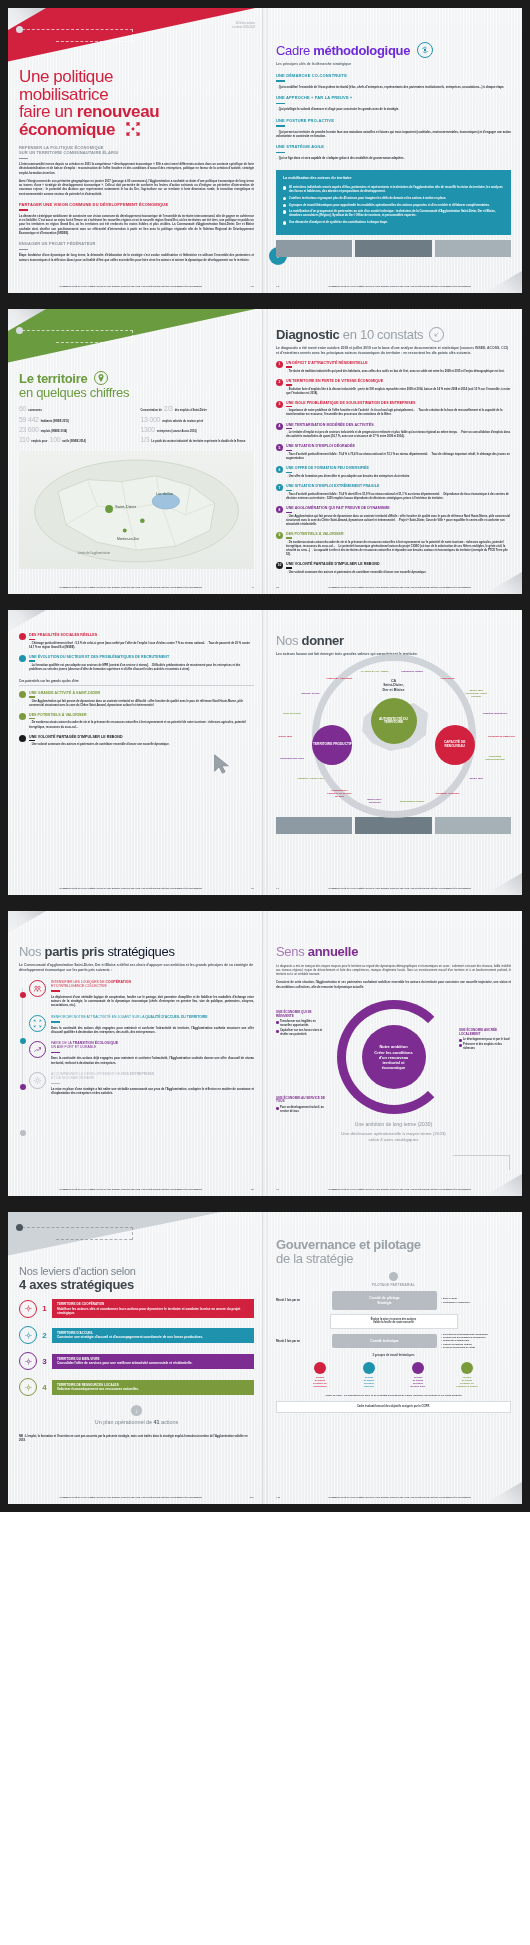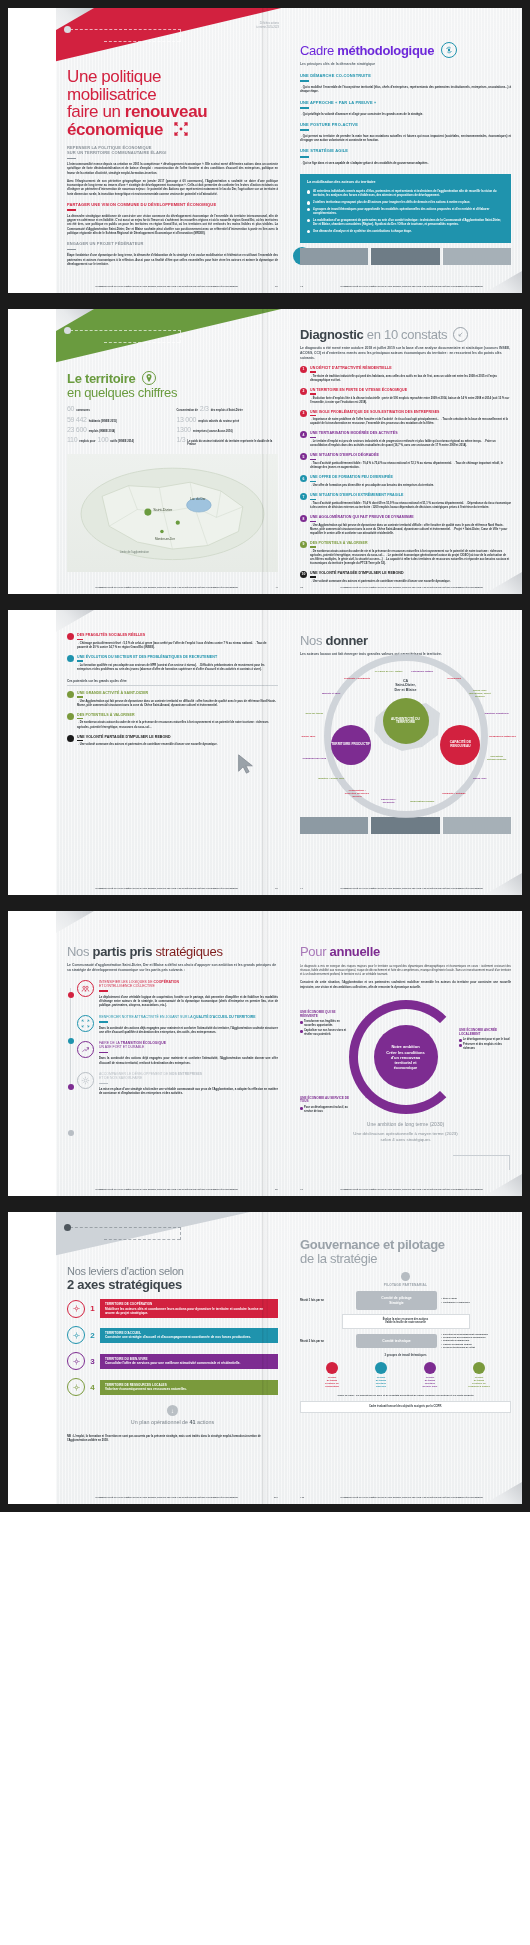--- a/index.html
+++ b/index.html
@@ -3,21 +3,21 @@
 <meta charset="utf-8">
 <style>
   html,body{margin:0;padding:0;background:#ffffff;}
   body{width:530px;font-family:"Liberation Sans",sans-serif;-webkit-font-smoothing:antialiased;}
   .doc{width:530px;display:flex;flex-direction:column;gap:0;}
 
   
   .spread-frame{background:#1b1b1b;padding:8px 8px;}
   .spread{display:flex;background:#ffffff;position:relative;overflow:hidden;}
   .page{position:relative;overflow:hidden;background:#f2f3f4;}
-  .page.left{width:50%;margin-left:48px;}
+  .page.left{width:50%;}
   .page.right{width:50%;}
   .paper{position:absolute;inset:0;background:
       repeating-linear-gradient(90deg,rgba(255,255,255,.55) 0 1px,rgba(0,0,0,0) 1px 3px),
       linear-gradient(180deg,#f3f4f5,#eef0f1);}
   .page-inner{position:relative;z-index:2;padding:9px 11px 8px 11px;height:100%;box-sizing:border-box;}
 
   
   .fold{position:absolute;width:38px;height:22px;background:linear-gradient(225deg,#c9ccd0 0%,#e8eaec 55%,#f2f3f4 100%);z-index:3;}
   .fold.tl{top:0;left:0;clip-path:polygon(0 0,100% 0,0 100%);}
   .fold.br{bottom:0;right:0;clip-path:polygon(100% 100%,100% 0,0 100%);}
@@ -576,21 +576,21 @@
  </div>
 </div>
 
 <div class="spread-frame">
  <div class="spread" style="height:285px">
   <div class="page left">
     <div class="paper"></div>
           <div class="fold tl"></div>
     <div class="page-inner" style="padding-top:34px">
       <div class="sec-title" style="color:#3d454b">
-        <span style="color:#9aa2a9">Nos </span><b>partis pris</b><span style="color:#7f1d1d"> stratégiques</span>
+        <span style="color:#9aa2a9">Nos </span><b>partis pris</b><span style="color:#0f172a"> stratégiques</span>
       </div>
       <div class="sub" style="color:#4c555c">Le Communauté d'agglomération Saint-Dizier, Der et Blaise a défini ses choix d'appuyer son ambition et les grands principes de sa stratégie de développement économique sur les partis pris suivants :</div>
       <div style="position:relative;padding-left:10px">
         <div class="rail">
                 <div class="bd" style="background: rgb(210, 33, 63); top: 4px;"></div>
                 <div class="bd" style="background: rgb(31, 147, 173); top: 50px;"></div>
                 <div class="bd" style="background: rgb(125, 44, 145); top: 96px;"></div>
                 <div class="bd" style="background: rgb(184, 190, 196); top: 142px;"></div>
               </div>
         <div id="s4l-items">
@@ -651,21 +651,21 @@
     <div class="footer">
       <span class="txt">COMMUNAUTÉ D'AGGLOMÉRATION SAINT-DIZIER, DER ET BLAISE | STRATÉGIE DE DÉVELOPPEMENT ÉCONOMIQUE</span>
       <span class="pg" style="text-align:right">8 |</span>
     </div>
   </div>
 
   <div class="page right">
     <div class="paper"></div>
     <div class="page-inner" style="padding-top:34px">
       <div class="sec-title" style="color:#7d2c91">
-        <span style="color:#a878b8">Pour </span><b>annuelle</b>
+        <span style="color:#a878b8">Sens </span><b>annuelle</b>
       </div>
       <div class="body loose" style="margin-top:5px;font-weight:400">Le diagnostic a mis en exergue des risques majeurs pour le territoire au regard des dynamiques démographiques et économiques en cours : isolement croissant des réseaux, faible visibilité aux niveaux régional, risque de décrochement et fuite des compétences, manque d'ingénierie locale. Sans un investissement massif d'un territoire et à un bouleversement profond, le territoire est à un véritable tournant.</div>
       <div class="body" style="margin-top:4px">Conscient de cette situation, l'Agglomération et ses partenaires souhaitent mobiliser ensemble les acteurs du territoire pour construire une nouvelle trajectoire, une vision et des ambitions collectives, afin de remonter la dynamique actuelle.</div>
 
       <div class="amb">
         <div class="arc"></div>
         <div class="core" style="white-space:pre-line">Notre ambition
 Créer les conditions
 d'un renouveau
 territorial et
@@ -716,21 +716,21 @@
       <div class="wedge" style="background:#ced3d8;top:-24px;height:70px"></div>
       <div class="dotline" style="top:8px">
               <div class="step" style="border-color:rgba(120,128,136,.6)"></div>
               <div class="step2" style="border-color:rgba(120,128,136,.6)"></div>
               <div class="dot" style="background:#4e565d"></div>
             </div>
     </div>
     <div class="page-inner" style="padding-top:8px">
       <div class="sec-title" style="color:#3d454b">
         <span style="color:#7d868d;font-size:11px">Nos leviers d'action selon</span><br>
-        <b>2 axes stratégiques</b>
+        <b>4 axes stratégiques</b>
       </div>
       <div id="s5l-axes">
               <div class="axis" style="color: rgb(210, 33, 63);">
                 <div class="ic">
                   <svg width="9" height="9" viewBox="0 0 24 24" fill="none" stroke="#d2213f" stroke-width="1.8">
                     <circle cx="12" cy="12" r="3.2"></circle>
                     <path d="M12 4v3M12 17v3M4 12h3M17 12h3"></path>
                   </svg>
                 </div>
                 <div class="n">1</div>

